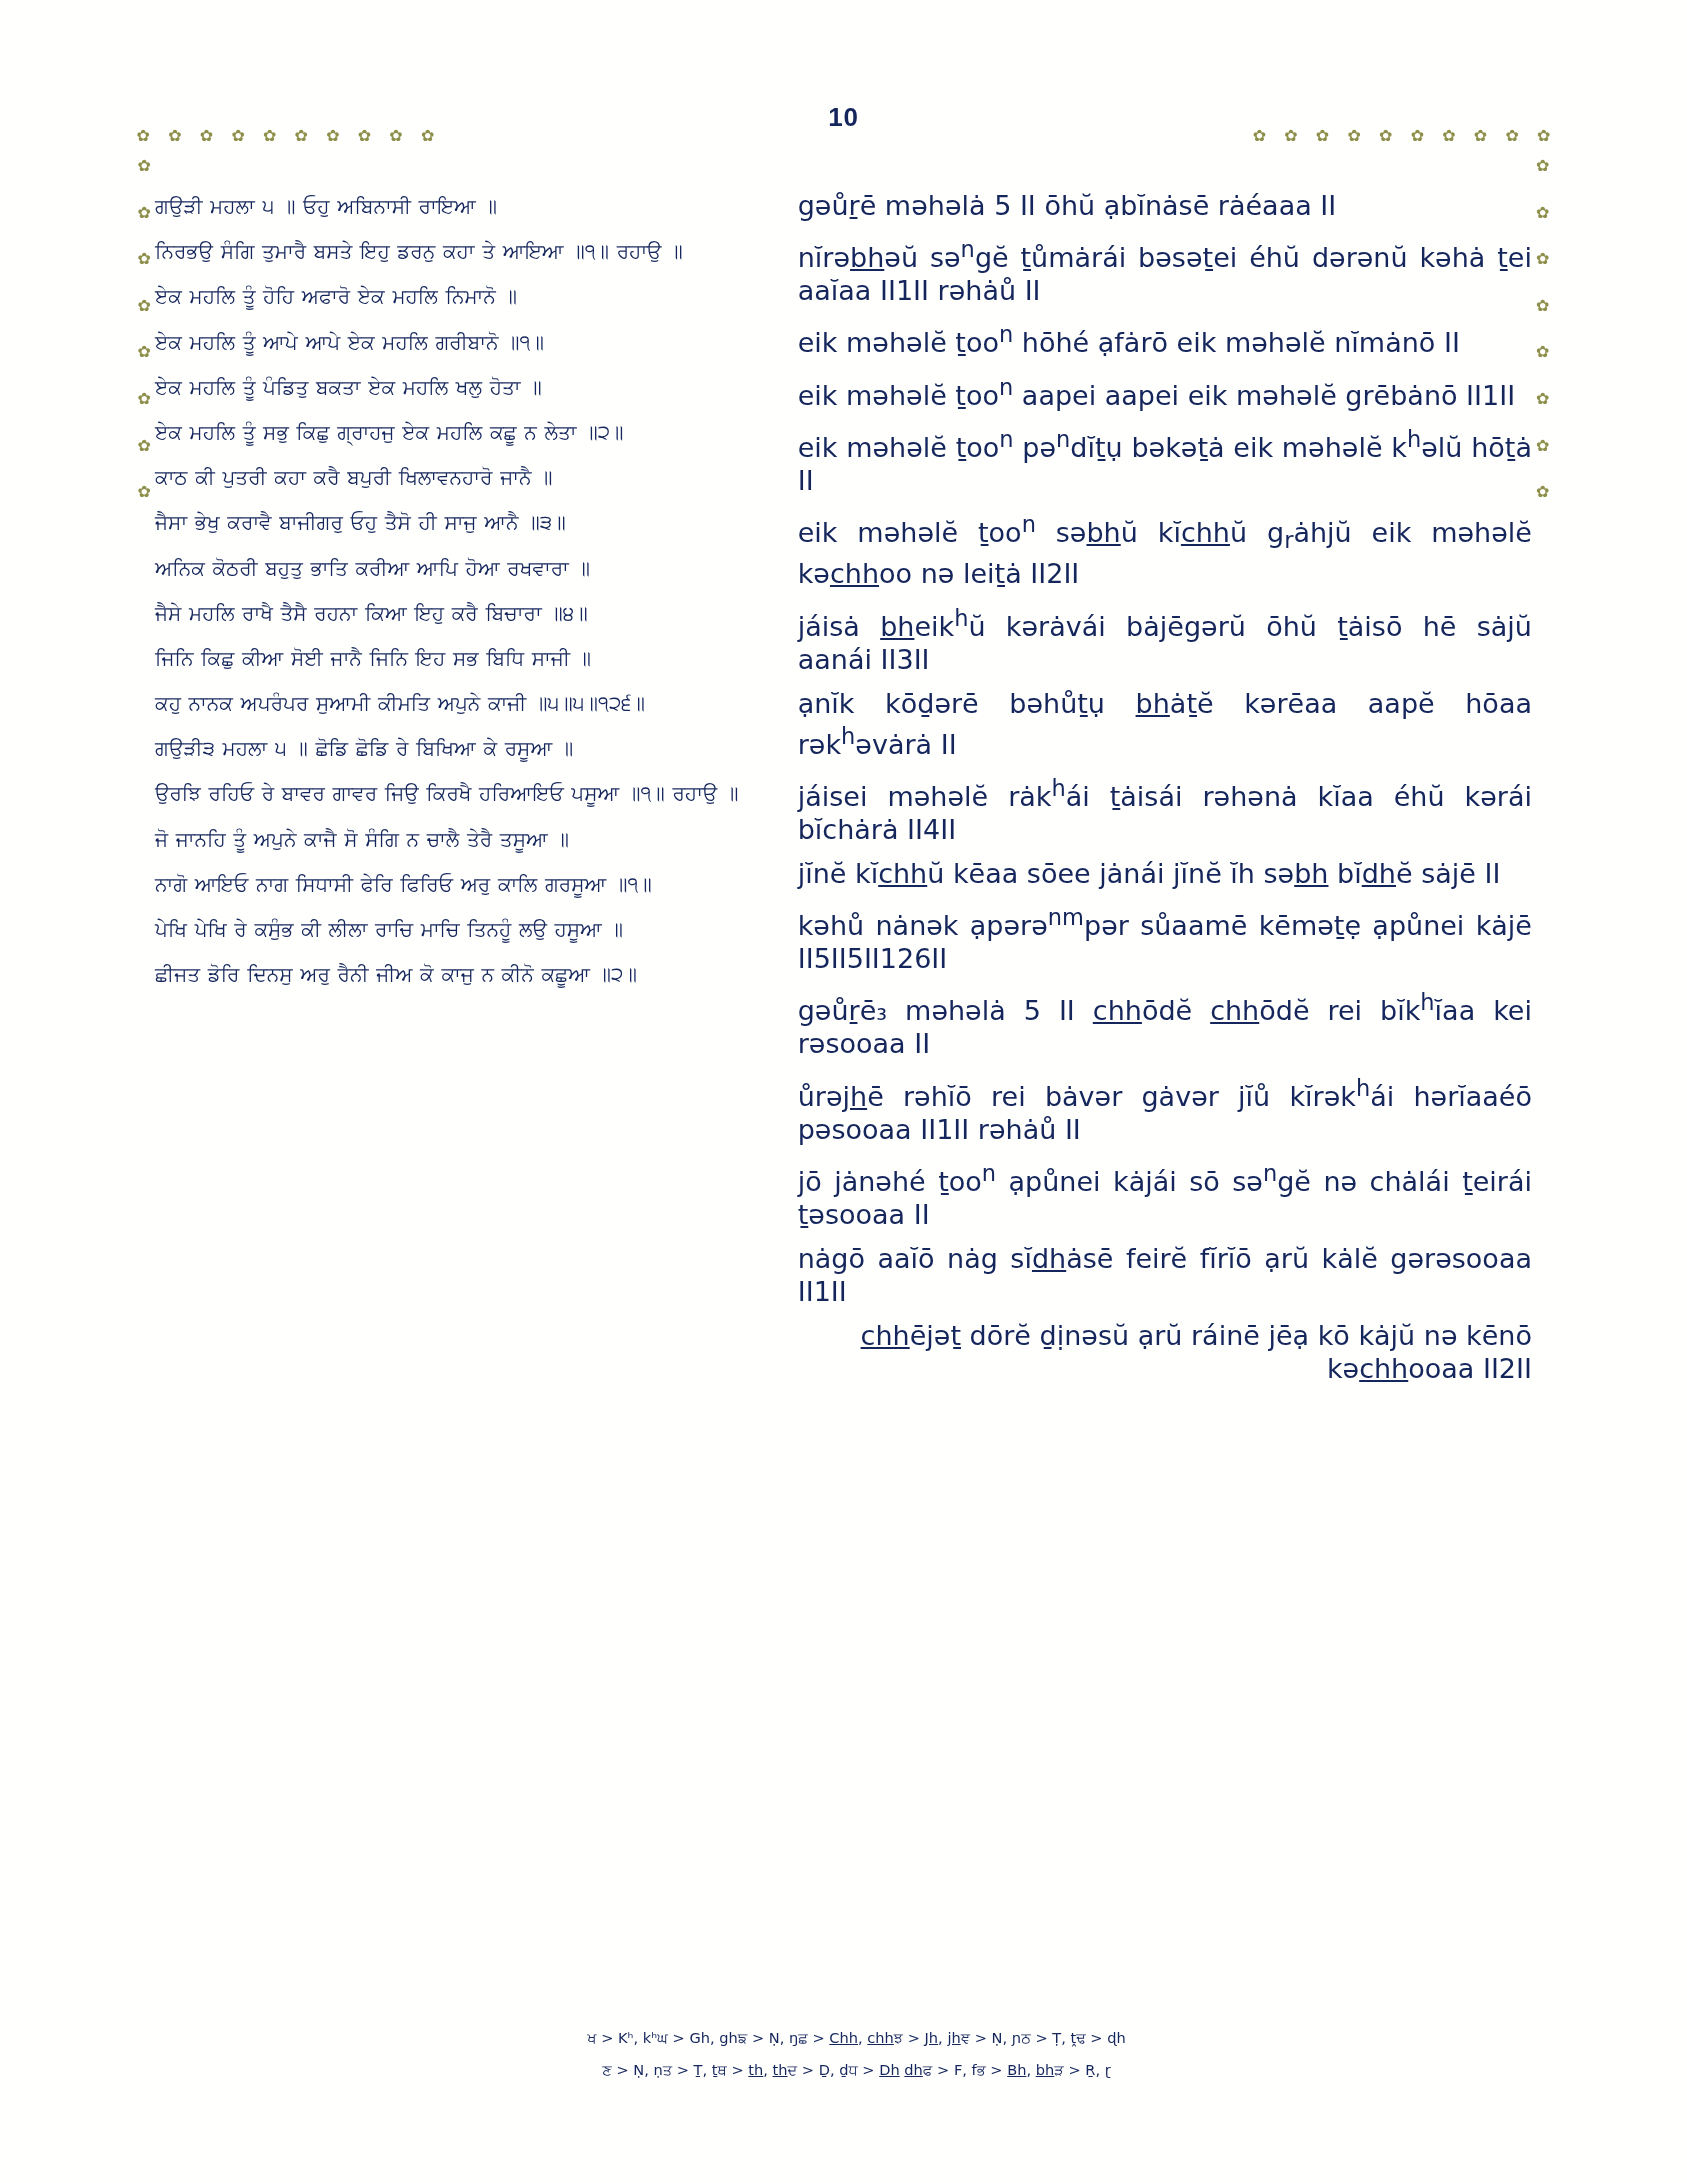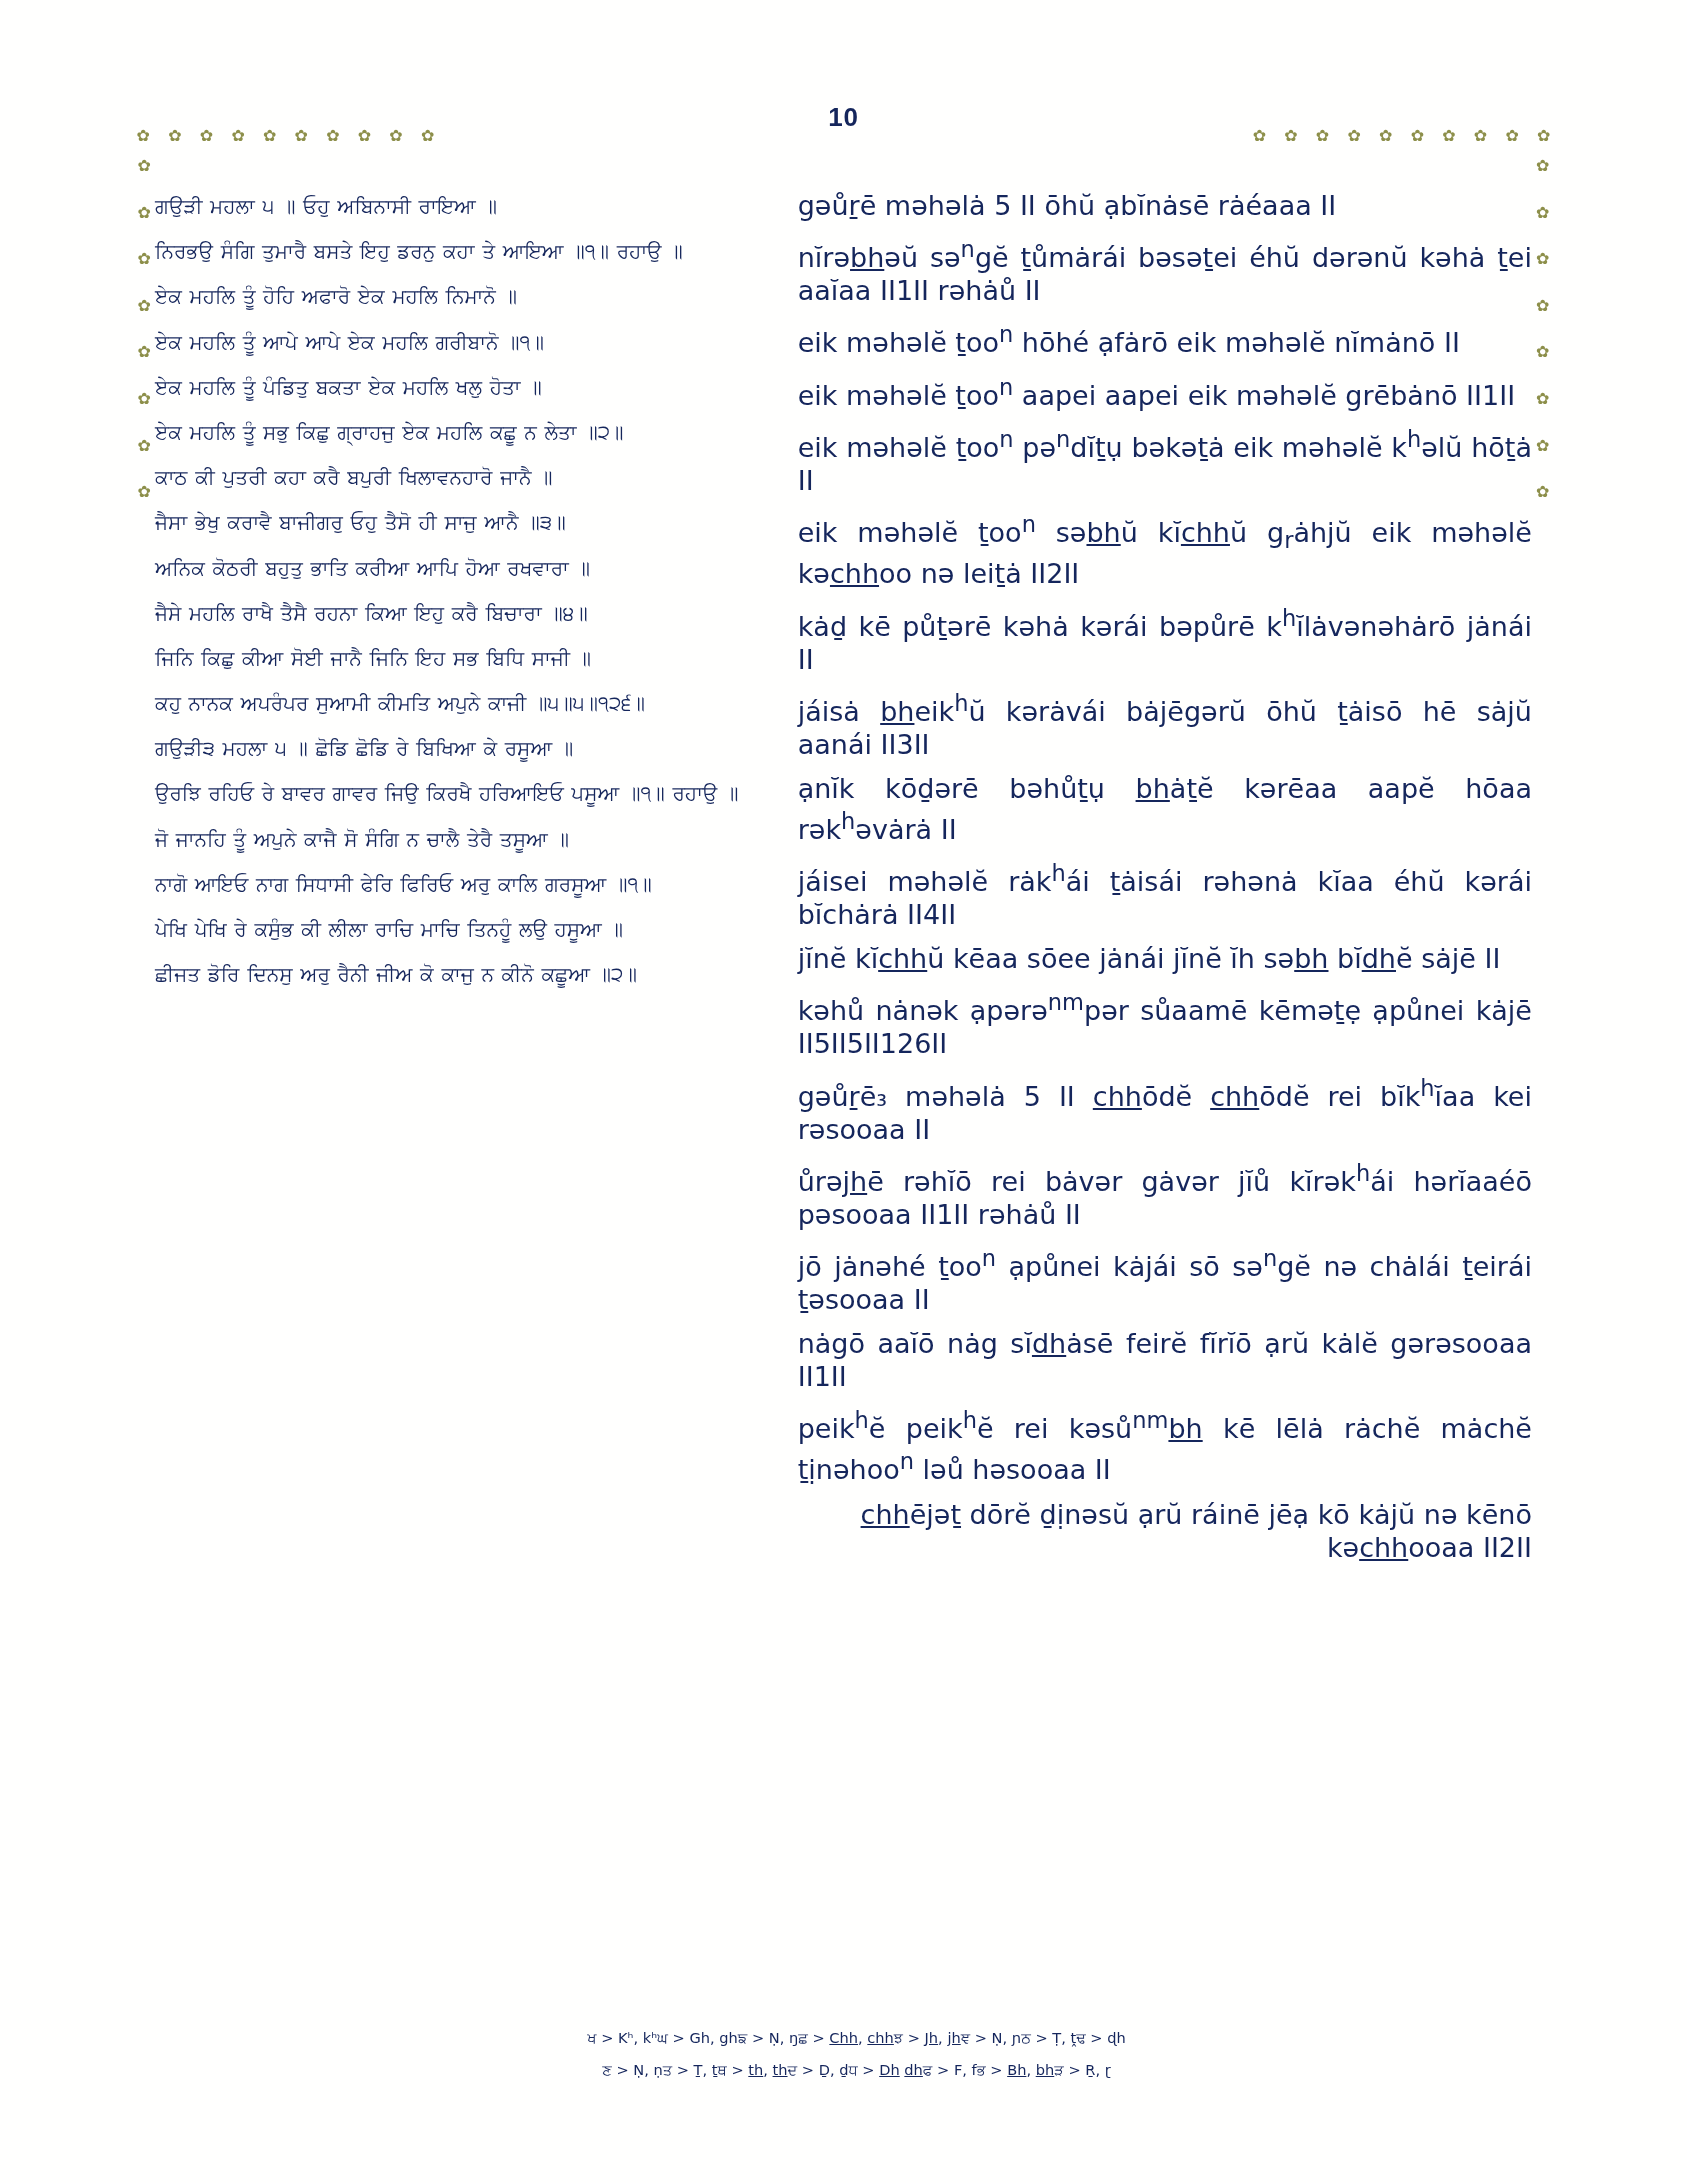--- a/index.html
+++ b/index.html
@@ -197,31 +197,29 @@
         <p class="line-gurmukhi">ਪੇਖਿ ਪੇਖਿ ਰੇ ਕਸੁੰਭ ਕੀ ਲੀਲਾ ਰਾਚਿ ਮਾਚਿ ਤਿਨਹੂੰ ਲਉ ਹਸੂਆ ॥</p>
         <p class="line-gurmukhi">ਛੀਜਤ ਡੋਰਿ ਦਿਨਸੁ ਅਰੁ ਰੈਨੀ ਜੀਅ ਕੋ ਕਾਜੁ ਨ ਕੀਨੋ ਕਛੂਆ ॥੨॥</p>
       </div>
     <div class="col col-translit">
         <p class="line-translit">gəůṟē  məhəlȧ 5 II ōhŭ  ạbĭnȧsē  rȧéaaa II</p>
         <p class="line-translit">nĭrə<u>bh</u>əŭ  sə<sup>n</sup>gĕ  ṯůmȧrái  bəsəṯei éhŭ  dərənŭ  kəhȧ  ṯei  aaĭaa II1II rəhȧů II</p>
         <p class="line-translit">eik  məhəlĕ  ṯoo<sup>n</sup>  hōhé  ạfȧrō eik  məhəlĕ  nĭmȧnō II</p>
         <p class="line-translit">eik  məhəlĕ  ṯoo<sup>n</sup>  aapei  aapei  eik  məhəlĕ  grēbȧnō II1II</p>
         <p class="line-translit">eik  məhəlĕ  ṯoo<sup>n</sup>  pə<sup>n</sup>dĭṯụ  bəkəṯȧ  eik  məhəlĕ  k<sup>h</sup>əlŭ  hōṯȧ II</p>
         <p class="line-translit">eik  məhəlĕ  ṯoo<sup>n</sup>  sə<u>bh</u>ŭ  kĭ<u>chh</u>ŭ  g<sub>r</sub>ȧhjŭ  eik  məhəlĕ  kə<u>chh</u>oo  nə  leiṯȧ II2II</p>
-        <p class="line-translit">kȧḏ  kē  půṯərē  kəhȧ  kərái  bəpůrē  k<sup>h</sup>ĭlȧvənəhȧrō  jȧnái II</p>
         <p class="line-translit">jáisȧ  <u>bh</u>eik<sup>h</sup>ŭ  kərȧvái  bȧjēgərŭ  ōhŭ  ṯȧisō  hē  sȧjŭ  aanái II3II</p>
         <p class="line-translit">ạnĭk  kōḏərē  bəhůṯụ  <u>bh</u>ȧṯĕ  kərēaa aapĕ  hōaa  rək<sup>h</sup>əvȧrȧ II</p>
         <p class="line-translit">jáisei  məhəlĕ  rȧk<sup>h</sup>ái  ṯȧisái  rəhənȧ  kĭaa  éhŭ  kərái  bĭchȧrȧ II4II</p>
         <p class="line-translit">jĭnĕ  kĭ<u>chh</u>ŭ  kēaa  sōee  jȧnái  jĭnĕ  ĭh  sə<u>bh</u>  bĭ<u>dh</u>ĕ  sȧjē II</p>
         <p class="line-translit">kəhů  nȧnək  ạpərə<sup>nm</sup>pər  sůaamē  kēməṯẹ  ạpůnei  kȧjē II5II5II126II</p>
         <p class="line-translit">gəůṟē₃  məhəlȧ 5 II <u>chh</u>ōdĕ  <u>chh</u>ōdĕ  rei  bĭk<sup>h</sup>ĭaa  kei  rəsooaa II</p>
         <p class="line-translit">ůrəj<u>h</u>ē  rəhĭō  rei  bȧvər  gȧvər  jĭů  kĭrək<sup>h</sup>ái  hərĭaaéō  pəsooaa II1II rəhȧů II</p>
         <p class="line-translit">jō  jȧnəhé  ṯoo<sup>n</sup>  ạpůnei  kȧjái  sō  sə<sup>n</sup>gĕ  nə  chȧlái  ṯeirái  ṯəsooaa II</p>
         <p class="line-translit">nȧgō  aaĭō  nȧg  sĭ<u>dh</u>ȧsē  feirĕ  fĭrĭō  ạrŭ  kȧlĕ  gərəsooaa II1II</p>
-        <p class="line-translit">peik<sup>h</sup>ĕ  peik<sup>h</sup>ĕ  rei  kəsů<sup>nm</sup><u>bh</u>  kē  lēlȧ  rȧchĕ  mȧchĕ  ṯịnəhoo<sup>n</sup>  ləů  həsooaa II</p>
         <p class="line-translit"><u>chh</u>ējəṯ  dōrĕ  ḏịnəsŭ  ạrŭ  ráinē  jēạ  kō  kȧjŭ  nə  kēnō  kə<u>chh</u>ooaa II2II</p>
       </div>
   </div>
 
   <div class="footer-key">
     <div class="key-row">
         <span class="key-item">ਖ &gt; Kʰ, kʰ</span>
         <span class="key-item">ਘ &gt; Gh, gh</span>
         <span class="key-item">ਙ &gt; Ṇ, ŋ</span>
         <span class="key-item">ਛ &gt; <u>Chh</u>, <u>chh</u></span>

